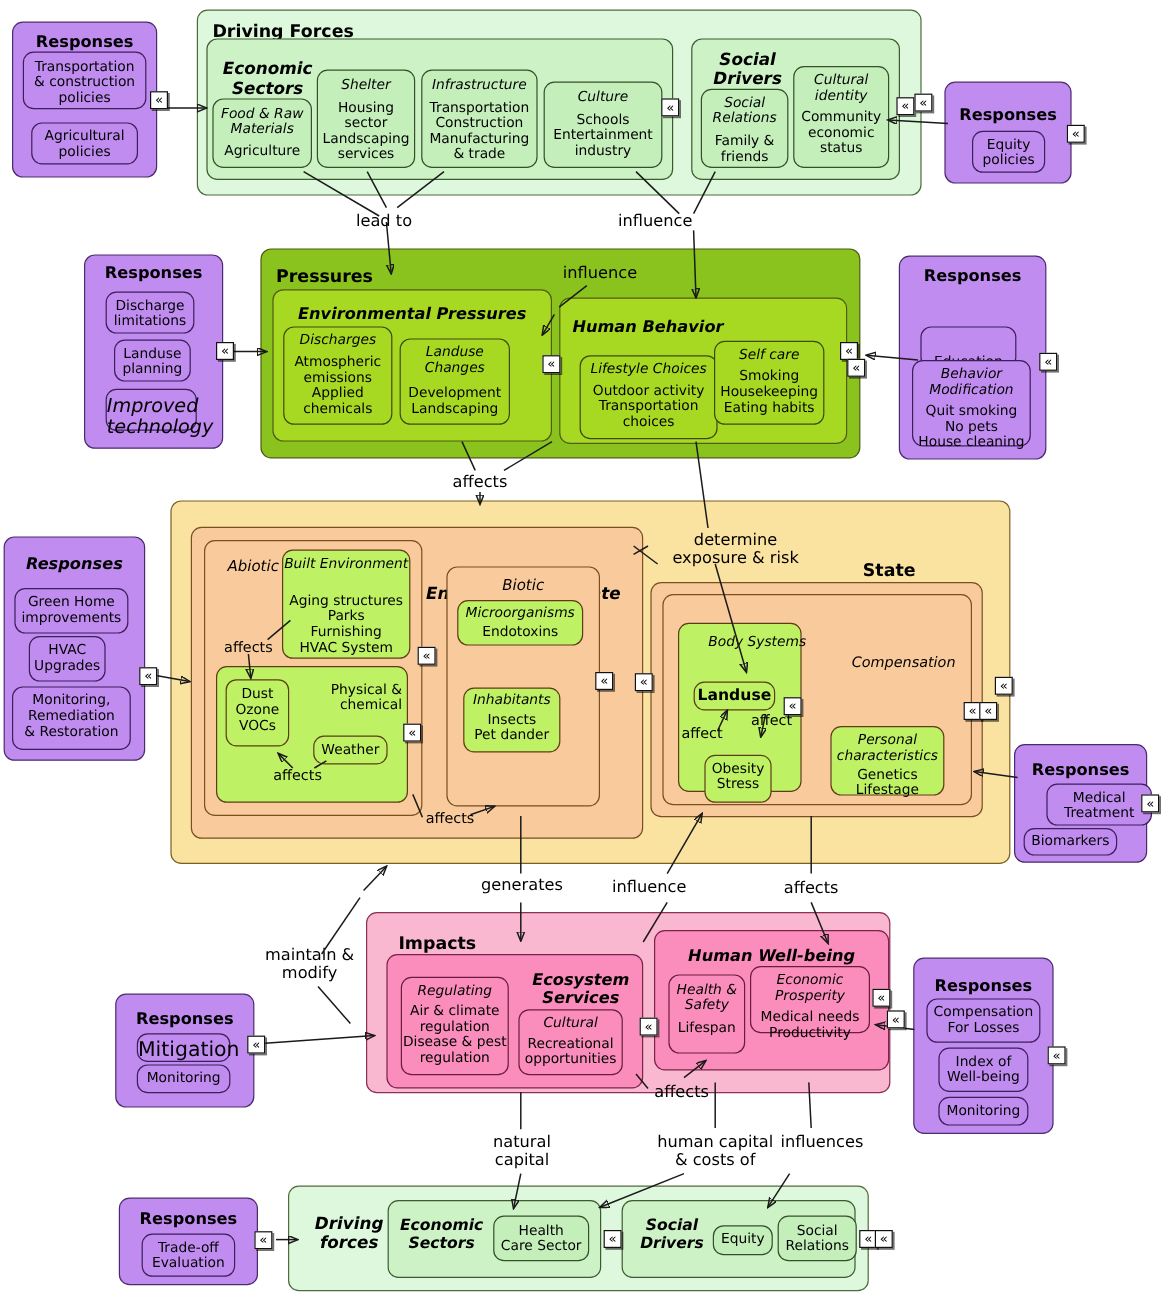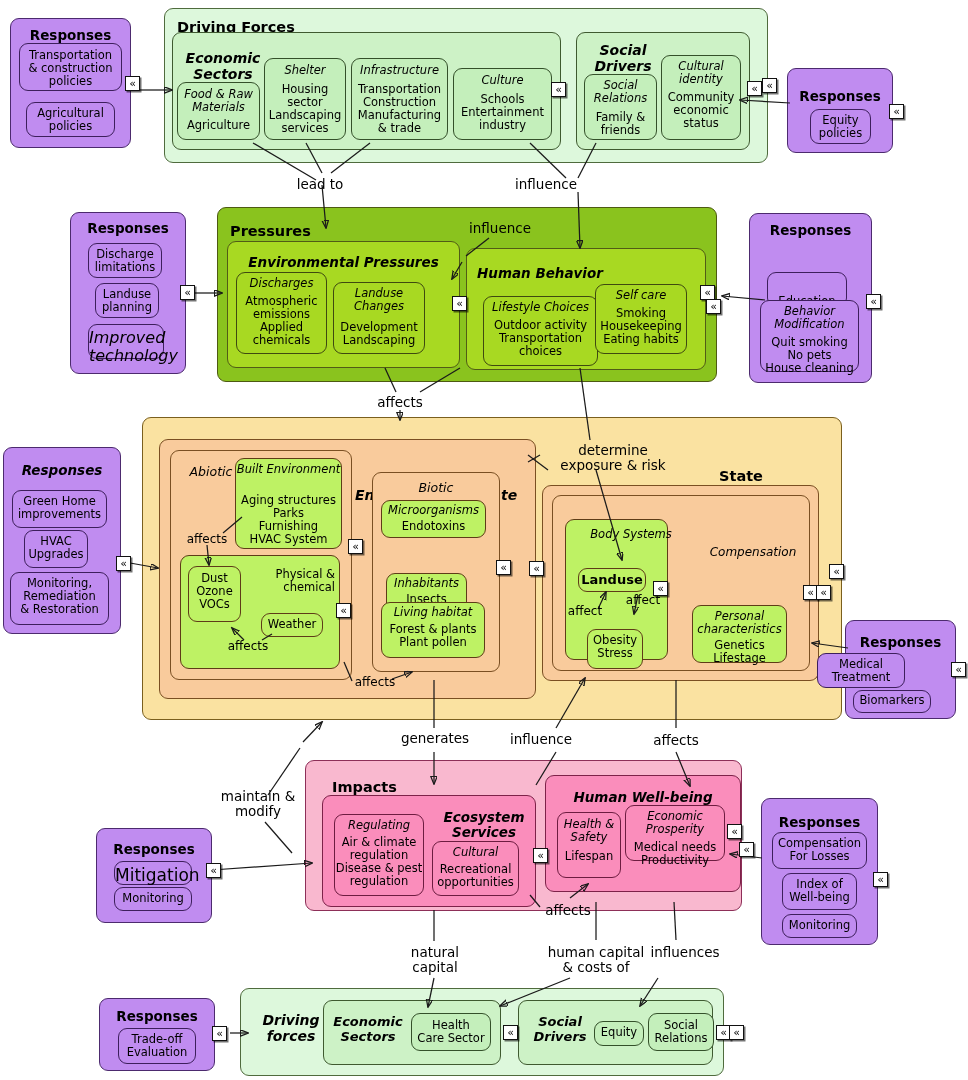--- a/index.html
+++ b/index.html
@@ -338,25 +338,20 @@
   </div>
   <div class="bx s-leaf" style="left:381px;top:500px;width:105px;height:38px;">
     <div class="txt t-i" style="top:3px;font-size:11.5px;">Microorganisms</div>
     <div class="txt" style="top:19px;font-size:11.5px;">Endotoxins</div>
   </div>
   <div class="bx s-leaf" style="left:386px;top:542px;width:81px;height:54px;margin-top:31px;">
     <div class="txt t-i" style="top:3px;font-size:11.5px;">Inhabitants</div>
     <div class="txt" style="top: 19px; font-size: 11.5px; white-space: pre-line;">Insects
 Pet dander</div>
   </div>
-  <div class="bx s-leaf" style="left:381px;top:602px;width:104px;height:56px;">
-    <div class="txt t-i" style="top:3px;font-size:11.5px;">Living habitat</div>
-    <div class="txt" style="top: 20px; font-size: 11.5px; white-space: pre-line;">Forest &amp; plants
-Plant pollen</div>
-  </div>
   <div class="chev" style="left:496px;top:560px;"></div>
   <div class="chev" style="left:529px;top:561px;"></div>
   <div class="chev" style="left:348px;top:539px;"></div>
   <div class="chev" style="left:336px;top:603px;"></div>
 
   <div class="bx s-mid" style="left:542px;top:485px;width:277px;height:196px;">
     <div class="lbl t-bi" style="left:145px;top:16px;width:110px;font-size:14px;">Human State</div>
   </div>
   <div class="bx s-mid thin" style="left:552px;top:495px;width:258px;height:176px;">
     <div class="lbl t-i" style="left:145px;top:50px;width:110px;font-size:12px;">Compensation</div>
@@ -395,21 +390,21 @@
   <div class="bx r-leaf" style="left:10px;top:572px;width:99px;height:53px;">
     <div class="txt" style="top: 4px; font-size: 11.5px; white-space: pre-line;">Monitoring,
 Remediation
 &amp; Restoration</div>
   </div>
   <div class="chev" style="left:116px;top:556px;"></div>
 
   <div class="bx r-box" style="left:845px;top:620px;width:111px;height:99px;">
     <div class="lbl t-bold" style="left:0;top:14px;width:100%;font-size:13.5px;">Responses</div>
   </div>
-  <div class="bx r-leaf" style="left:817px;top:653px;width:88px;height:35px;">
+  <div class="bx r-leaf" style="left:872px;top:653px;width:88px;height:35px;">
     <div class="txt" style="top: 4px; font-size: 11.5px; white-space: pre-line;">Medical
 Treatment</div>
   </div>
   <div class="bx r-leaf" style="left:853px;top:690px;width:78px;height:23px;">
     <div class="txt" style="top:3px;font-size:11.5px;">Biomarkers</div>
   </div>
   <div class="chev" style="left:951px;top:662px;"></div>
 
   <div class="edge" style="left:548px;top:443px;width:130px;white-space:pre-line;">determine
 exposure &amp; risk</div>

